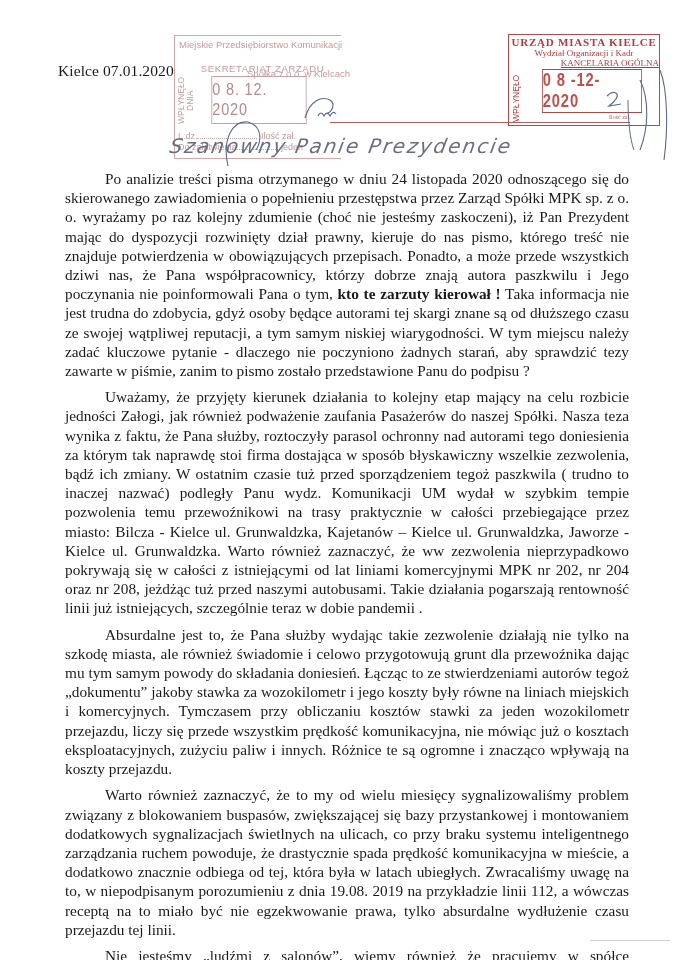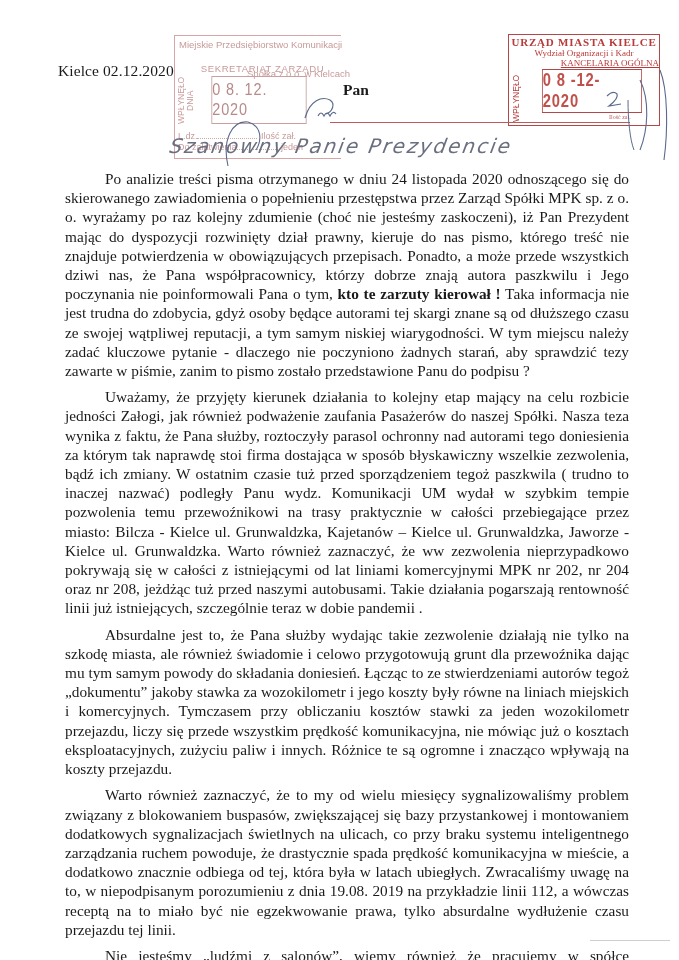--- a/index.html
+++ b/index.html
@@ -133,21 +133,21 @@
     .scan-mark {
       position: absolute; left: 590px; top: 940px; width: 80px; height: 0;
       border-top: 1px solid #cfcfcf;
     }
   </style>
 </head>
 <body>
 
 <div class="page">
 
-  <div class="place-date">Kielce  02.12.2020</div>
+  <div class="place-date">Kielce  07.01.2020</div>
 
   <div class="stamp-mpk">
     <div class="l1">Miejskie Przedsiębiorstwo Komunikacji</div>
     <div class="l2">Spółka z o.o. w Kielcach</div>
     <div class="l3">SEKRETARIAT ZARZĄDU</div>
     <div class="side">WPŁYNĘŁO DNIA</div>
     <div class="date-box">0 8.  12.  2020</div>
     <div class="ldz">L.dz.</div>
     <div class="dots1"></div>
     <div class="ldz2">Ilość zał.</div>
@@ -159,21 +159,20 @@
   <div class="stamp-um">
     <div class="t1">URZĄD MIASTA KIELCE</div>
     <div class="t2">Wydział Organizacji i Kadr</div>
     <div class="t3">KANCELARIA OGÓLNA</div>
     <div class="side">WPŁYNĘŁO</div>
     <div class="date-box">0 8 -12- 2020</div>
     <div class="znak">Ilość zał.</div>
   </div>
 
   <div class="addressee">
-    <div>Pan</div>
   </div>
   <div class="underline-line"></div>
 
   <div class="hand salutation-hand">Szanowny Panie Prezydencie</div>
 
   <svg class="hand-svg" width="679" height="960">
 
     <path d="M305 118 C 310 100, 322 96, 330 100 C 336 104, 332 112, 326 114" stroke="#5b6a8c" stroke-width="1.2" fill="none"></path>
     <path d="M318 116 q 3 -6 6 0 q 3 -6 6 0 q 3 -6 6 -2" stroke="#5b6a8c" stroke-width="1.2" fill="none"></path>
 

